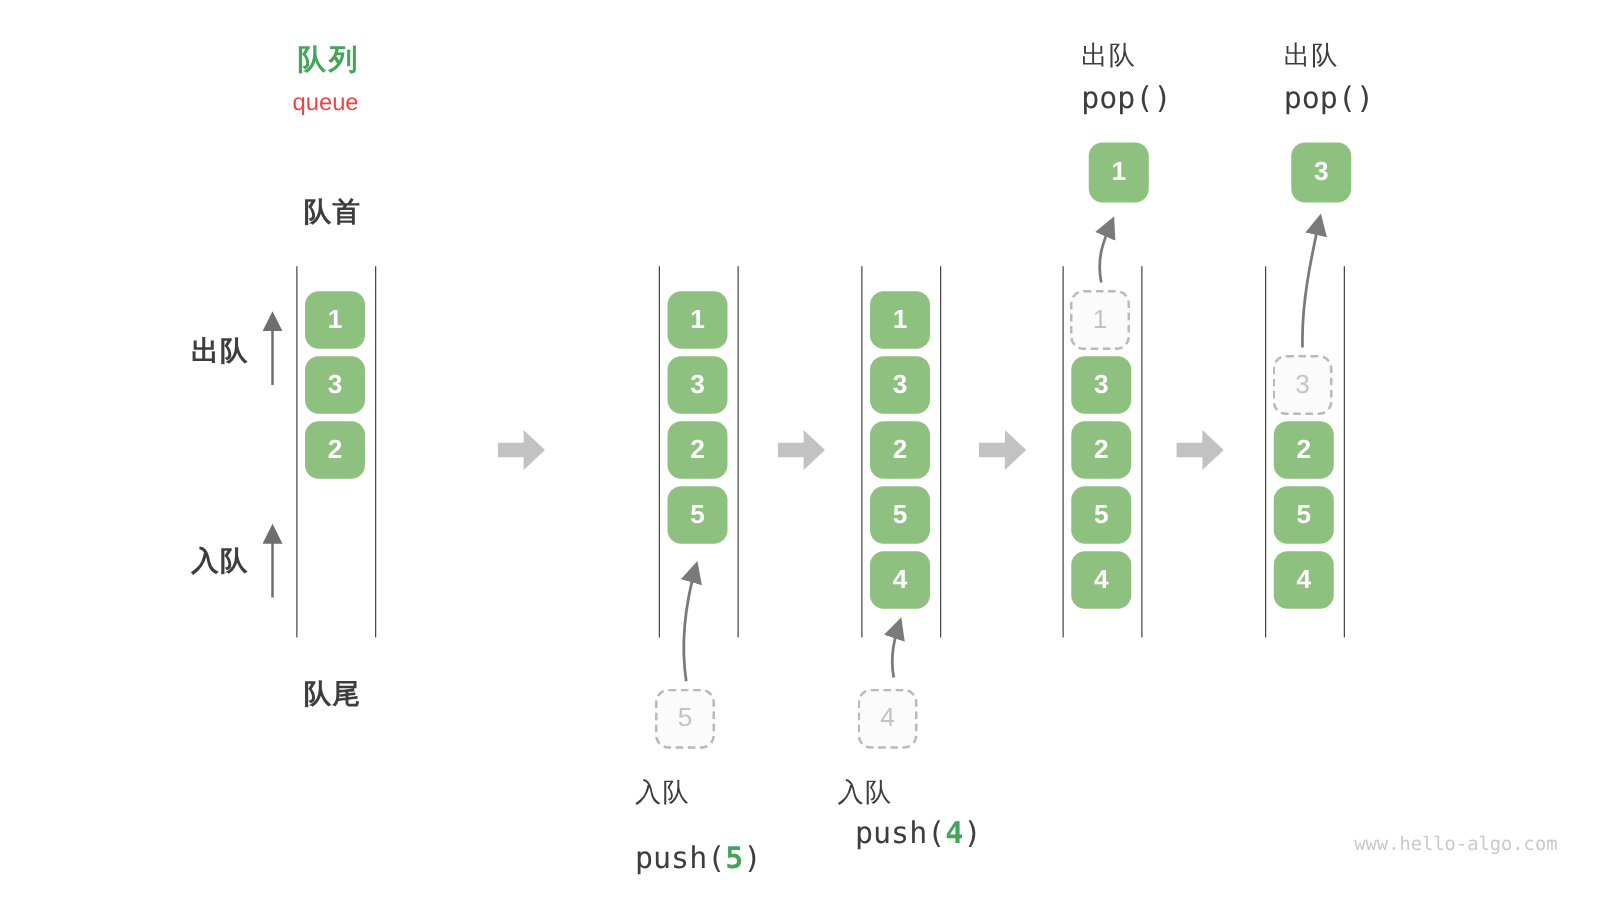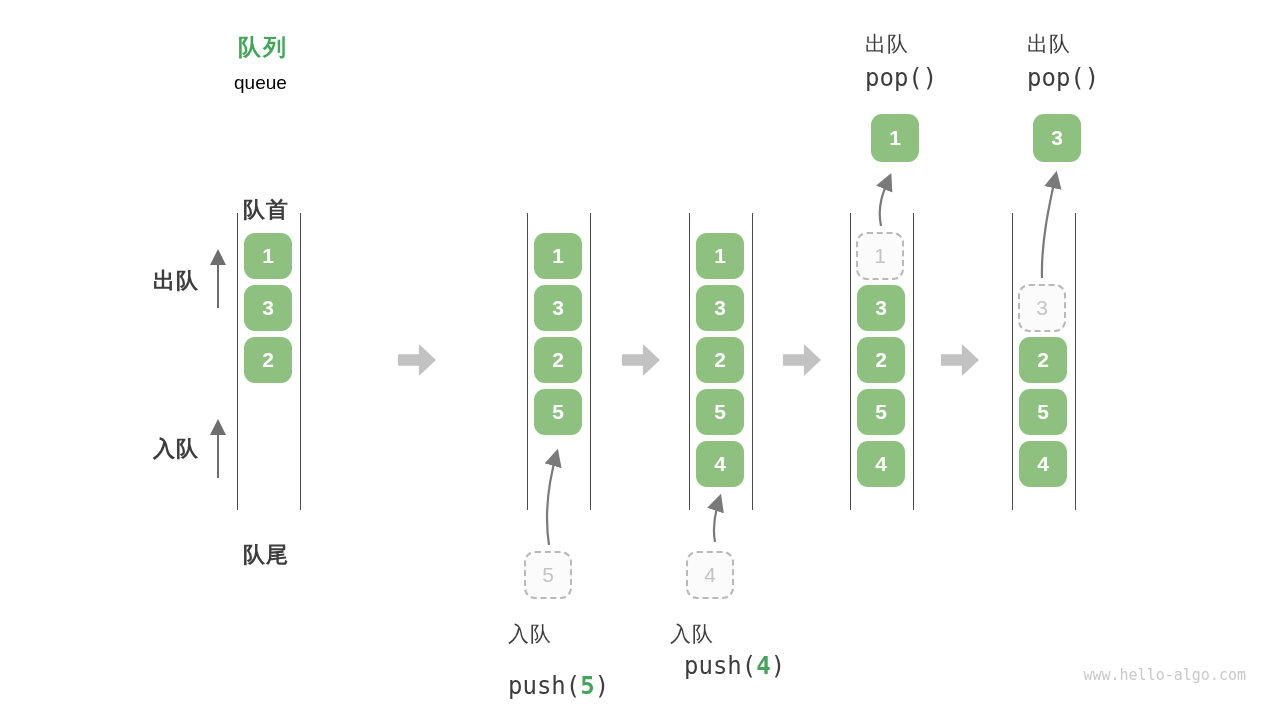--- a/index.html
+++ b/index.html
@@ -4,21 +4,21 @@
 <style>
   html,body{margin:0;padding:0;}
   body{
     width:1280px;height:720px;position:relative;background:#ffffff;
     font-family:"Liberation Sans", sans-serif;overflow:hidden;
   }
   .abs{position:absolute;}
   .cn-strong{font-size:22px;font-weight:700;color:#3d3d3d;letter-spacing:1px;}
   .cn-op{font-size:21px;font-weight:500;color:#3d3d3d;letter-spacing:1px;}
   .title-zh{font-size:23px;font-weight:700;color:#43a55a;letter-spacing:2px;}
-  .title-en{font-size:19px;font-weight:400;color:#000000;}
+  .title-en{font-size:19px;font-weight:400;color:#ef4444;}
   .code{font-family:"DejaVu Sans Mono", monospace;font-size:24px;color:#3d3d3d;}
   .code .arg{color:#43a55a;font-weight:700;}
   .watermark{font-family:"DejaVu Sans Mono", monospace;font-size:15px;color:#c9c9c9;}
   .walls{border-left:1.5px solid #4a4a4a;border-right:1.5px solid #4a4a4a;}
   .cell{
     width:48px;height:46px;border-radius:11px;background:#8ec07f;
     display:flex;align-items:center;justify-content:center;
     color:#ffffff;font-size:21px;font-weight:700;box-sizing:border-box;
   }
   .cell.dashed{
@@ -29,21 +29,21 @@
     width:38px;height:32px;background:#c2c2c2;
     clip-path:polygon(0% 32%, 55% 32%, 55% 0%, 100% 50%, 55% 100%, 55% 68%, 0% 68%);
   }
 </style>
 </head>
 <body>
 
 <div class="abs title-zh" style="left:238px;top:32px;">队列</div>
 <div class="abs title-en" style="left:234px;top:72px;">queue</div>
 
-<div class="abs cn-strong" style="left:243px;top:155px;margin-top:40px;">队首</div>
+<div class="abs cn-strong" style="left:243px;top:155px;">队首</div>
 <div class="abs cn-strong" style="left:243px;top:540px;">队尾</div>
 <div class="abs cn-strong" style="left:153px;top:266px;">出队</div>
 <div class="abs cn-strong" style="left:153px;top:434px;">入队</div>
 
 <div class="abs block-arrow" style="left:398px;top:344px;"></div>
 <div class="abs block-arrow" style="left:622px;top:344px;"></div>
 <div class="abs block-arrow" style="left:783px;top:344px;"></div>
 <div class="abs block-arrow" style="left:941px;top:344px;"></div>
 
 <div id="stages">

